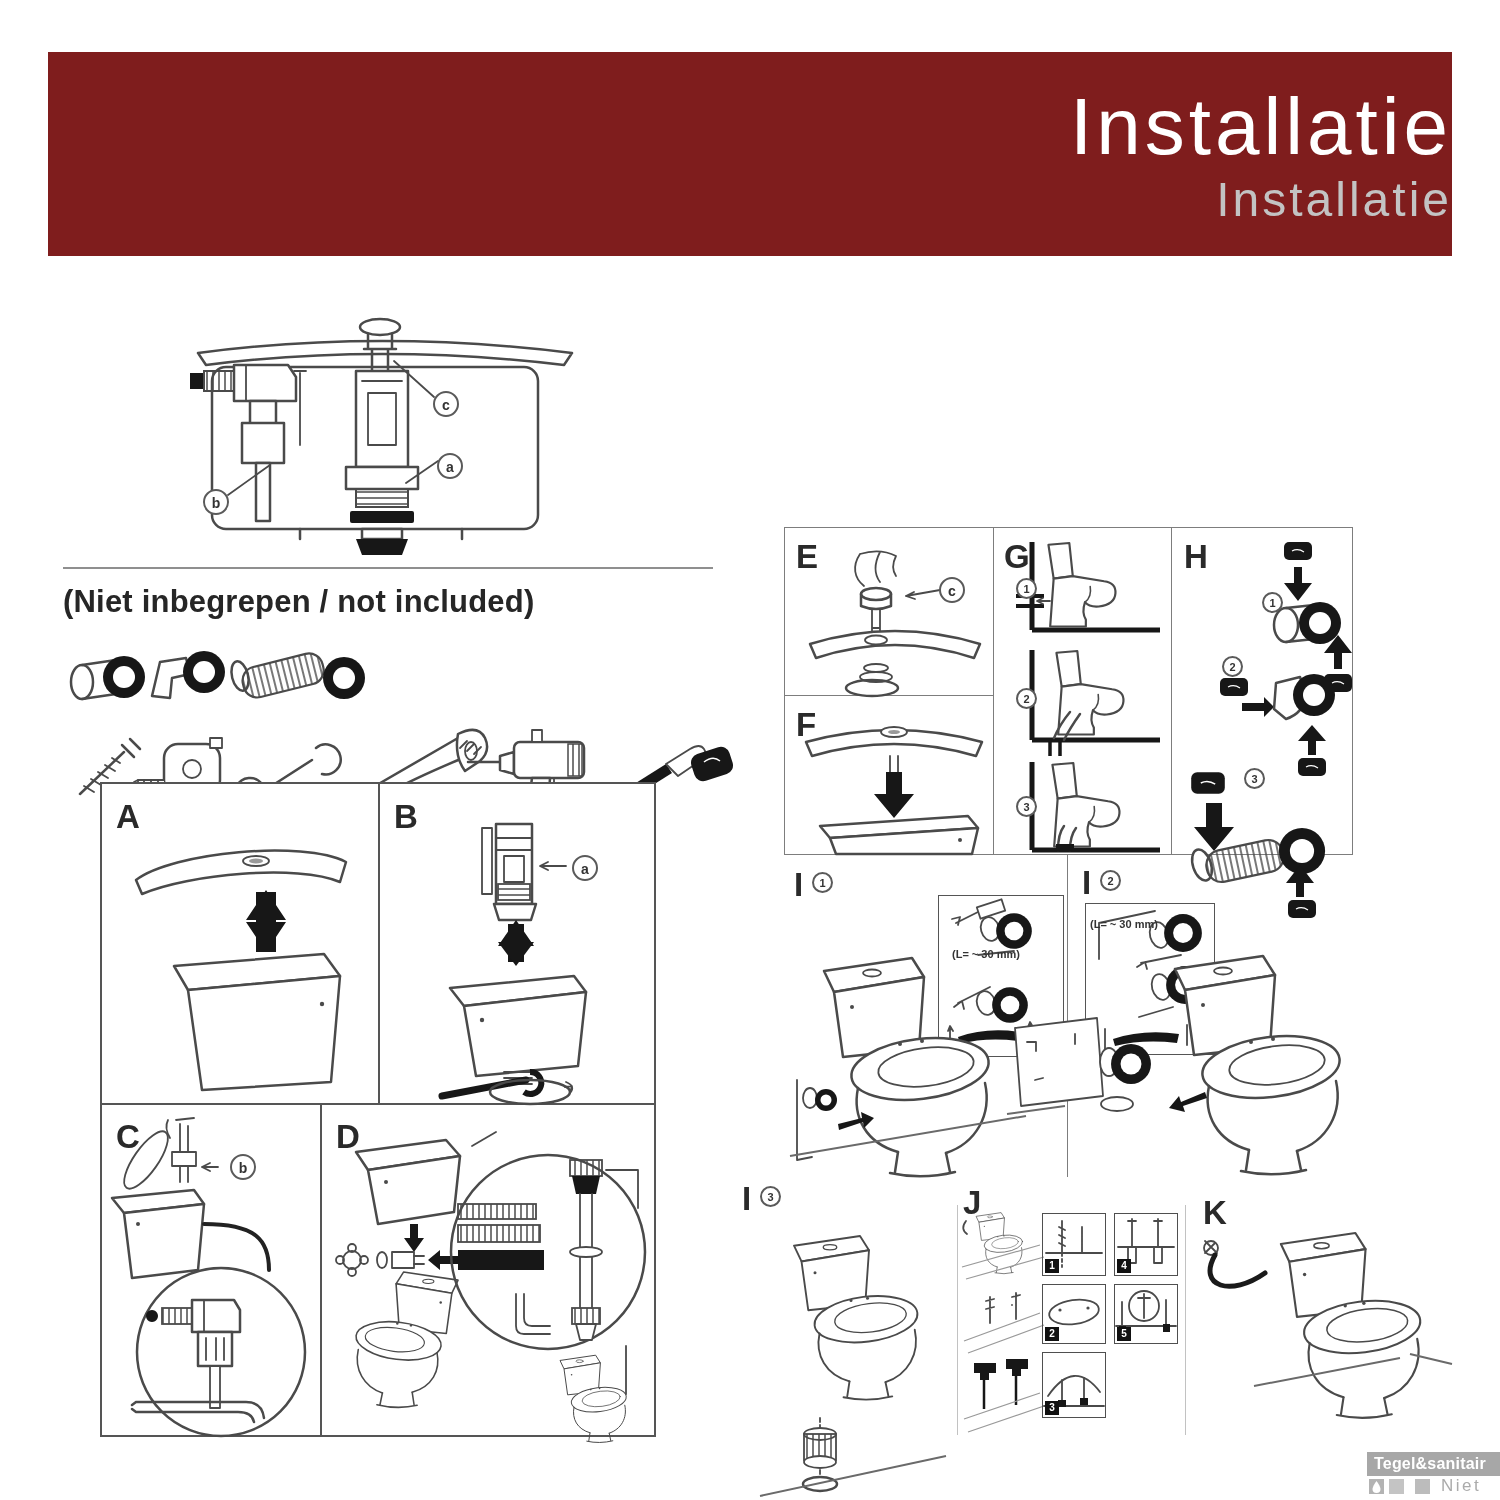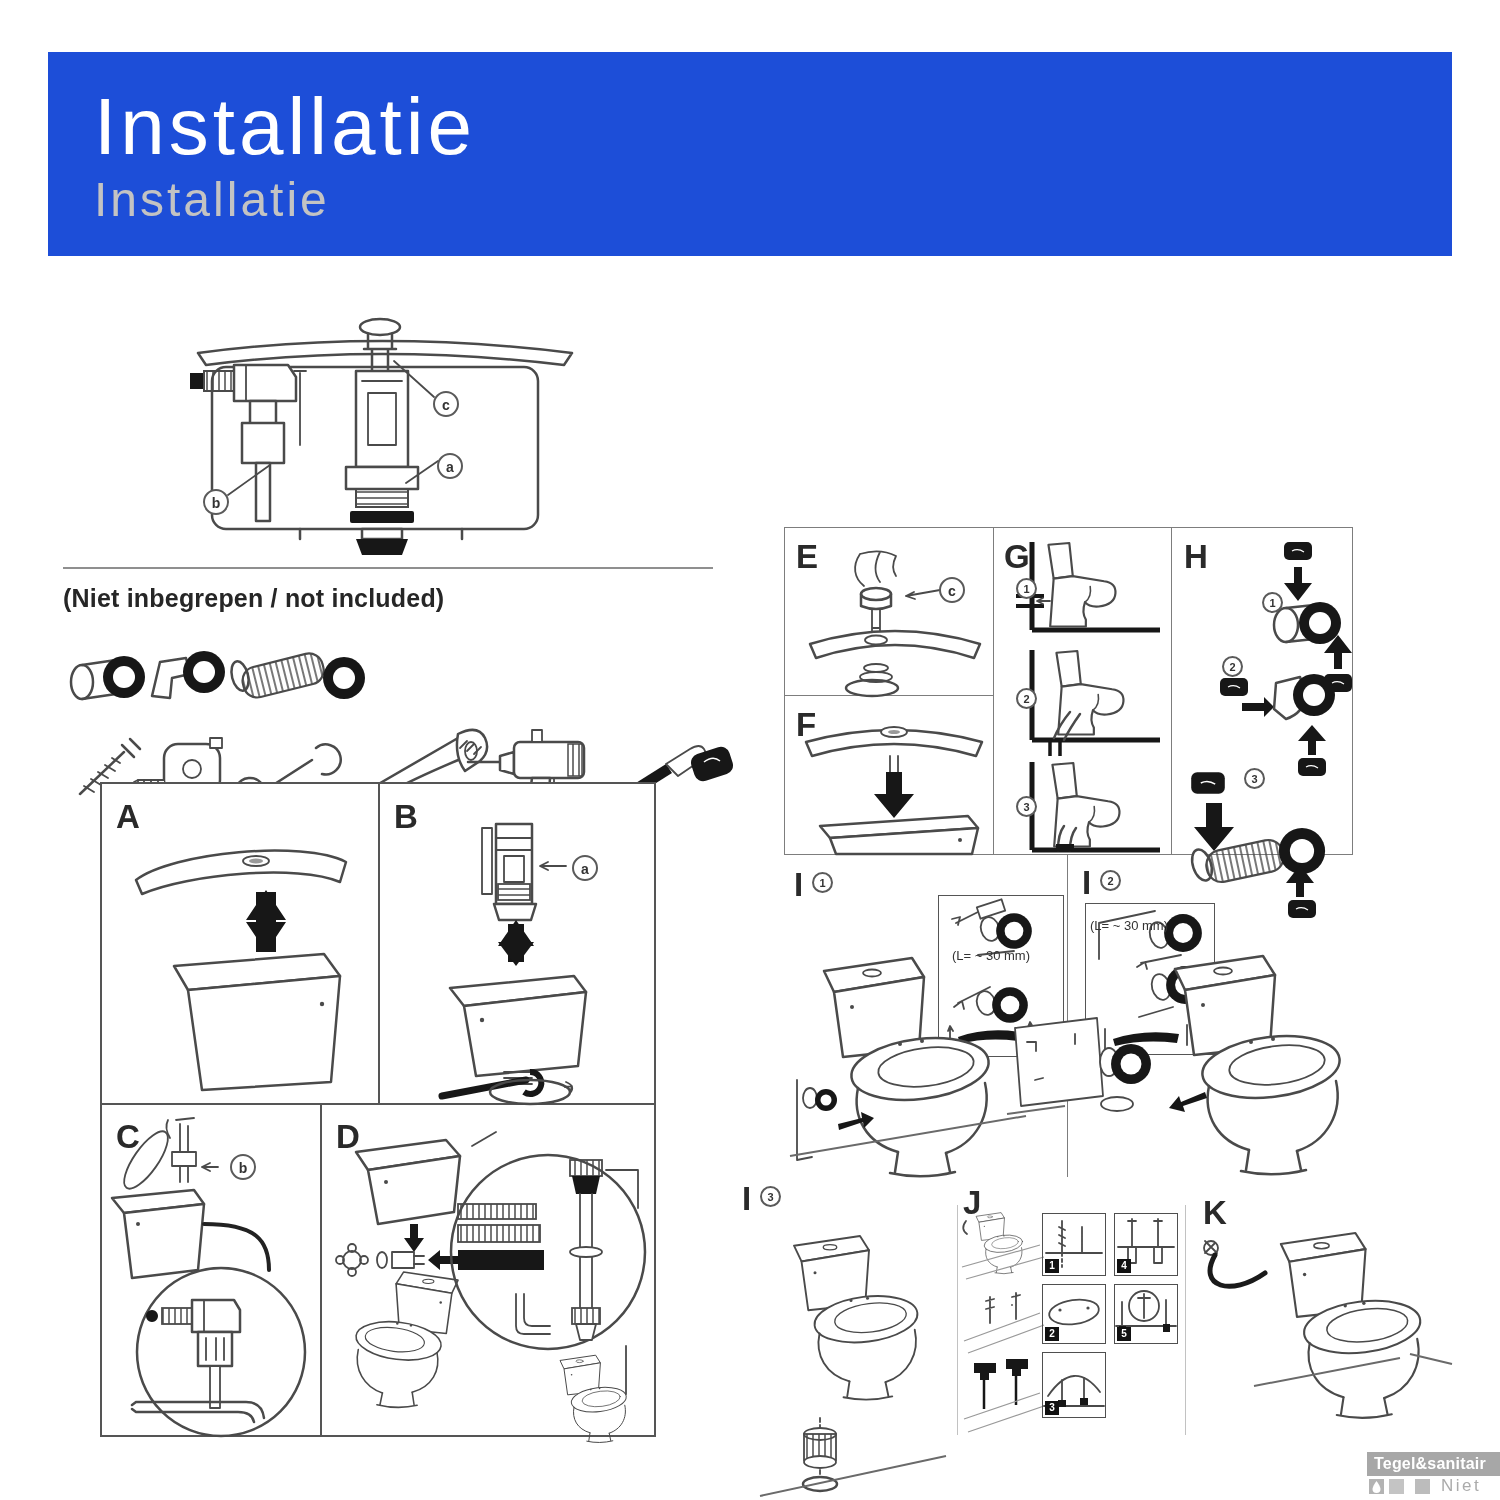--- a/index.html
+++ b/index.html
@@ -5,40 +5,40 @@
   html,body{margin:0;padding:0;background:#fff;}
   .page{position:relative;width:1500px;height:1500px;background:#ffffff;overflow:hidden;
         font-family:"Liberation Sans",sans-serif;}
   .abs{position:absolute;}
   svg{overflow:visible;display:block;}
   .ln{stroke:#4a4a4a;fill:none;stroke-width:2.5;stroke-linecap:round;stroke-linejoin:round;}
   .ln2{stroke:#4a4a4a;fill:none;stroke-width:1.8;stroke-linecap:round;stroke-linejoin:round;}
   .fw{fill:#ffffff;stroke:#4a4a4a;stroke-width:2.5;stroke-linejoin:round;stroke-linecap:round;}
   .fw2{fill:#ffffff;stroke:#4a4a4a;stroke-width:1.8;stroke-linejoin:round;stroke-linecap:round;}
   .bk{fill:#171717;stroke:none;}
-  .banner{left:48px;top:52px;width:1404px;height:204px;background:#1d4ed8;box-sizing:border-box;padding:34px 0 0 46px;}
+  .banner{left:48px;top:52px;width:1404px;height:204px;background:#7f1d1d;box-sizing:border-box;padding:34px 0 0 46px;text-align:right;}
   .title{font-weight:300;font-size:80px;line-height:1.02;letter-spacing:4px;color:#ffffff;}
   .subtitle{font-weight:300;font-size:48px;letter-spacing:3px;color:#c3c3c3;margin-top:4px;}
   .rule{left:63px;top:567px;width:650px;height:0;border-top:2px solid #8f8f8f;}
-  .note{left:63px;top:584px;font-size:25px;font-weight:700;color:#262626;letter-spacing:0.2px;}
+  .note{left:63px;top:584px;font-size:31px;font-weight:700;color:#262626;letter-spacing:0.2px;}
   .lab{position:absolute;font-size:33px;font-weight:600;color:#2a2a2a;line-height:1;}
   .ibar{font-weight:800;}
   .circ{position:absolute;width:26px;height:26px;border:2px solid #5a5a5a;border-radius:50%;
         background:#fff;text-align:center;font-size:14px;font-weight:700;color:#333;line-height:24px;box-sizing:border-box;}
   .circ.sm{width:21px;height:21px;font-size:11px;line-height:18px;}
   .boxB{position:absolute;border:2px solid #555;box-sizing:border-box;background:#fff;}
   .boxL{position:absolute;border:1.5px solid #7d7d7d;box-sizing:border-box;}
   .vline{position:absolute;width:0;border-left:2px solid #555;}
   .hline{position:absolute;height:0;border-top:2px solid #555;}
   .vlineL{position:absolute;width:0;border-left:1.5px solid #7d7d7d;}
   .hlineL{position:absolute;height:0;border-top:1.5px solid #7d7d7d;}
   .vlineF{position:absolute;width:0;border-left:1px solid #c2c2c2;}
   .sq{position:absolute;width:14px;height:14px;background:#111;color:#fff;text-align:center;
       font-size:10px;font-weight:700;line-height:14px;}
-  .dim{position:absolute;font-size:13px;color:#333;font-weight:400;white-space:nowrap;}
+  .dim{position:absolute;font-size:11px;color:#333;font-weight:700;white-space:nowrap;}
   .logo-bar{left:1367px;top:1452px;width:133px;height:24px;background:#a7a7a7;color:#fff;
             font-size:16px;font-weight:800;line-height:24px;padding-left:7px;box-sizing:border-box;letter-spacing:0.2px;}
   .logo-sq{position:absolute;width:15px;height:15px;top:1479px;}
   .logo-depot{position:absolute;left:1441px;top:1476px;font-size:17px;color:#ababab;letter-spacing:2.5px;font-weight:400;}
 </style>
 </head>
 <body>
 
 <div class="page">
 

